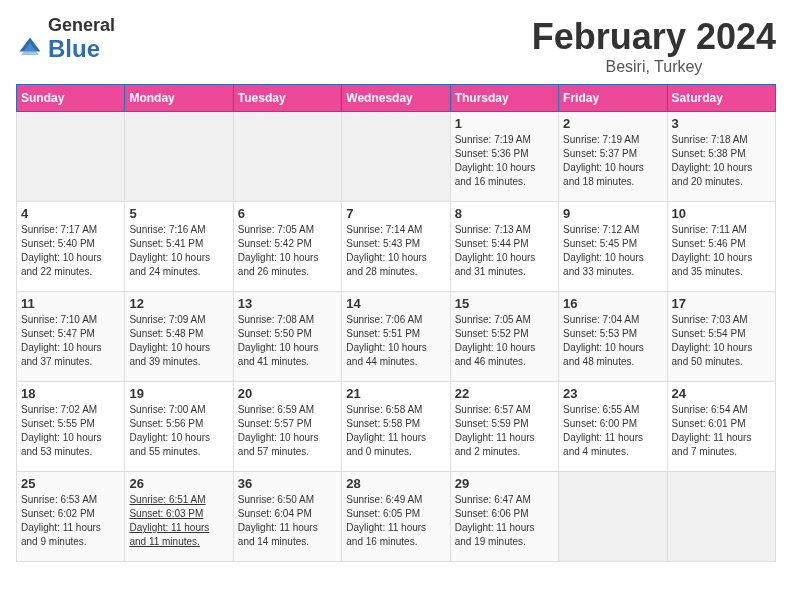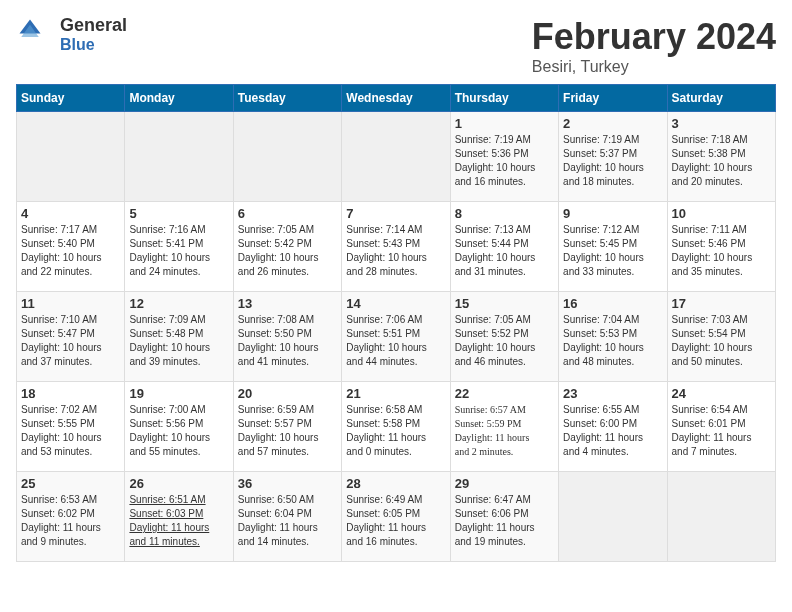--- a/index.html
+++ b/index.html
@@ -11,61 +11,61 @@
       padding: 16px;
     }
     .header {
       display: flex;
       justify-content: space-between;
       align-items: flex-start;
       margin-bottom: 8px;
     }
     .logo {
       display: flex;
-      align-items: flex-start;
-      gap: 16px;
+      align-items: flex-end;
+      gap: 4px;
     }
     .logo-text {
       display: flex;
       flex-direction: column;
       line-height: 1.1;
     }
     .logo-general {
       font-size: 18px;
       font-weight: bold;
       color: #333;
     }
     .logo-blue {
-      font-size: 16px;
+      font-size: 24px;
       font-weight: bold;
       color: #2e6db4;
     }
     .logo-icon {
       width: 28px;
       height: 28px;
     }
     .title-block {
-      text-align: left;
+      text-align: center;
     }
     .month-title {
       font-size: 36px;
       font-weight: bold;
       color: #333;
     }
     .location {
       font-size: 16px;
       color: #555;
     }
     table {
       width: 100%;
       border-collapse: collapse;
       table-layout: fixed;
     }
     thead tr th {
-      background: #0369a1;
+      background: #ec4899;
       color: #fff;
       font-size: 12px;
       font-weight: bold;
       padding: 6px 4px;
       text-align: left;
       border: 1px solid #2e6db4;
     }
     tbody tr {
       height: 90px;
       vertical-align: top;
@@ -285,21 +285,21 @@
         </td>
         <td>
           <span class="day-num">21</span>
           <div class="day-info" style="white-space: pre-line;">Sunrise: 6:58 AM
 Sunset: 5:58 PM
 Daylight: 11 hours
 and 0 minutes.</div>
         </td>
         <td>
           <span class="day-num">22</span>
-          <div class="day-info" style="white-space: pre-line; font-family: Liberation Serif, serif;">Sunrise: 6:57 AM
+          <div class="day-info" style="white-space: pre-line;">Sunrise: 6:57 AM
 Sunset: 5:59 PM
 Daylight: 11 hours
 and 2 minutes.</div>
         </td>
         <td>
           <span class="day-num">23</span>
           <div class="day-info" style="white-space: pre-line;">Sunrise: 6:55 AM
 Sunset: 6:00 PM
 Daylight: 11 hours
 and 4 minutes.</div>

